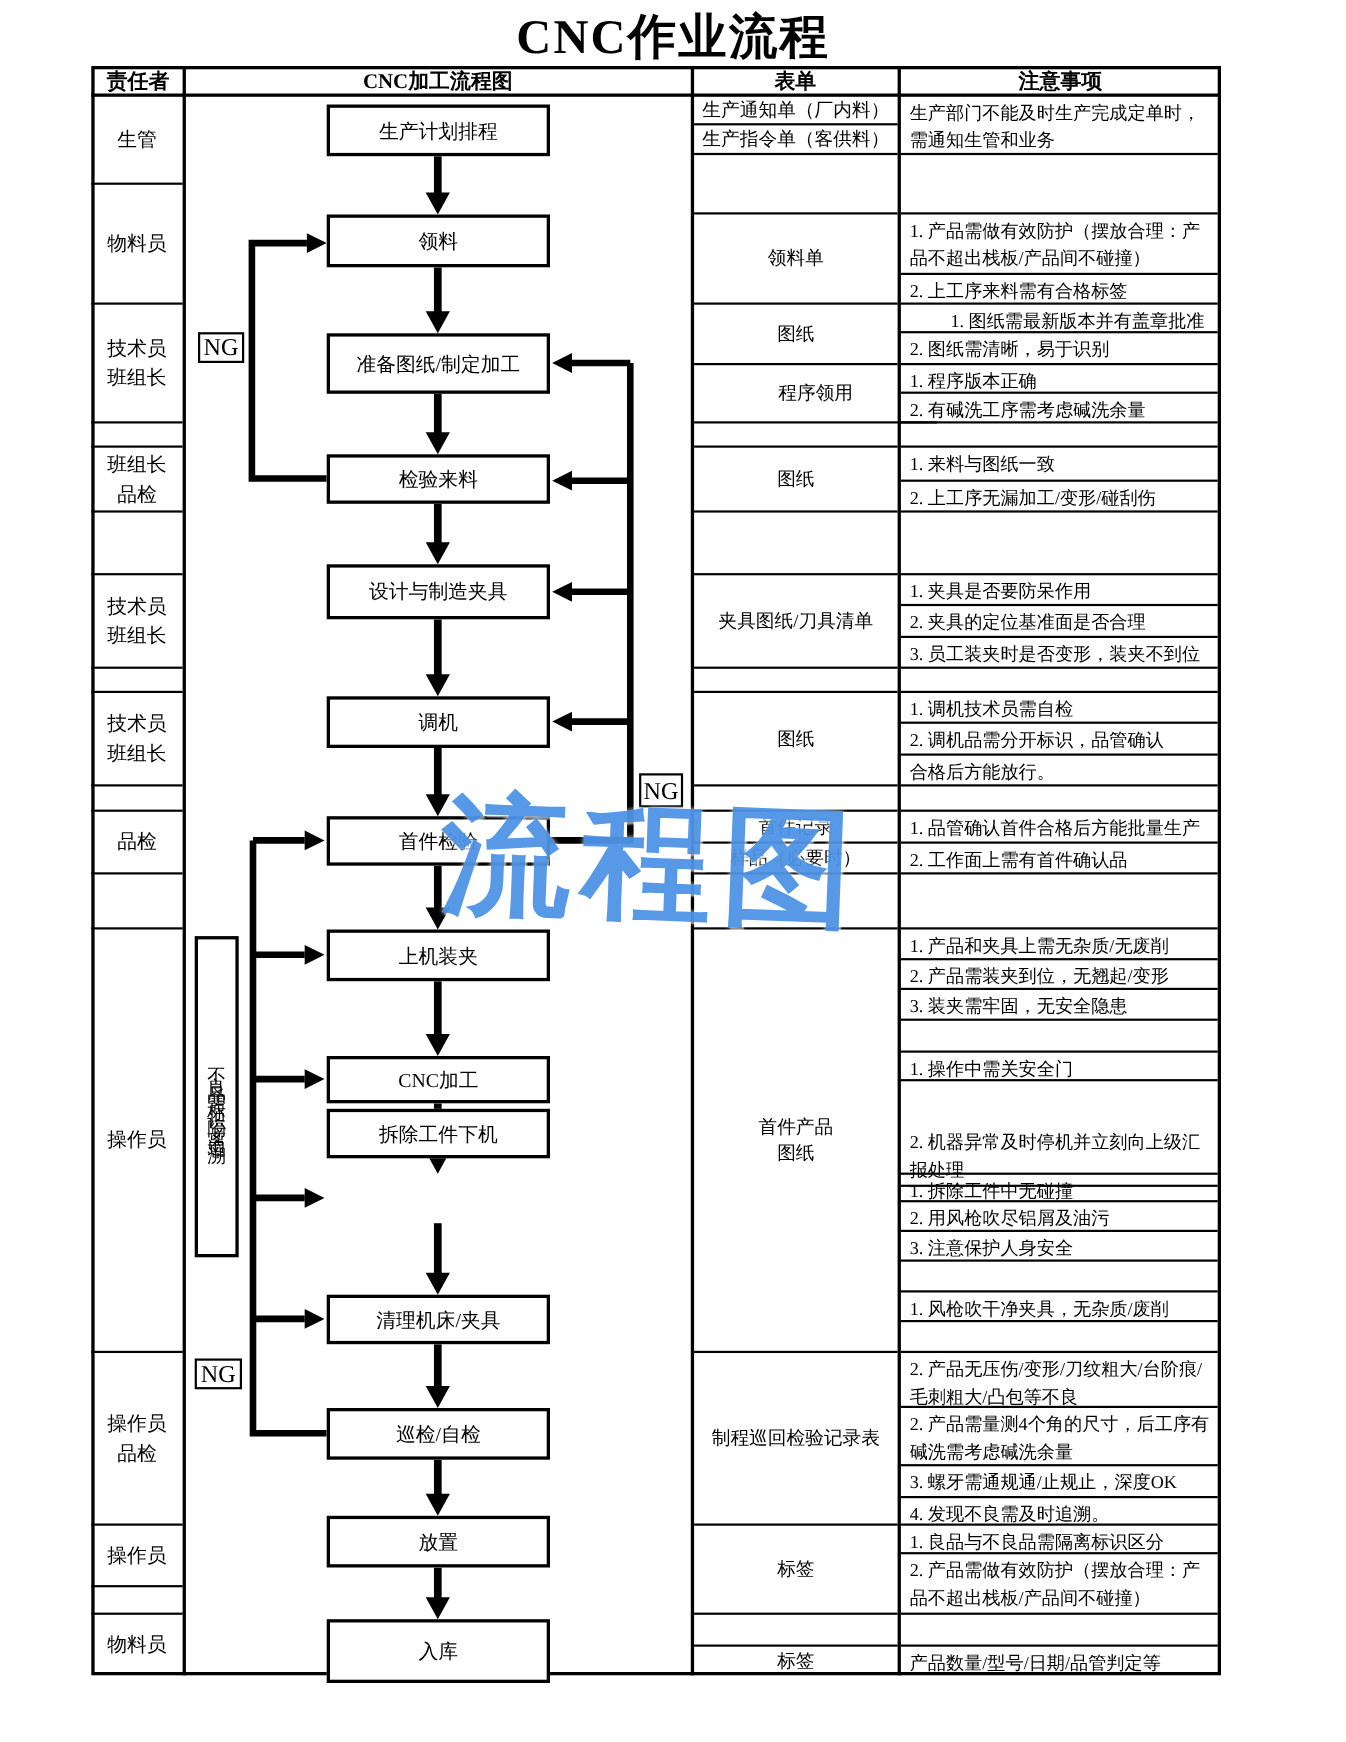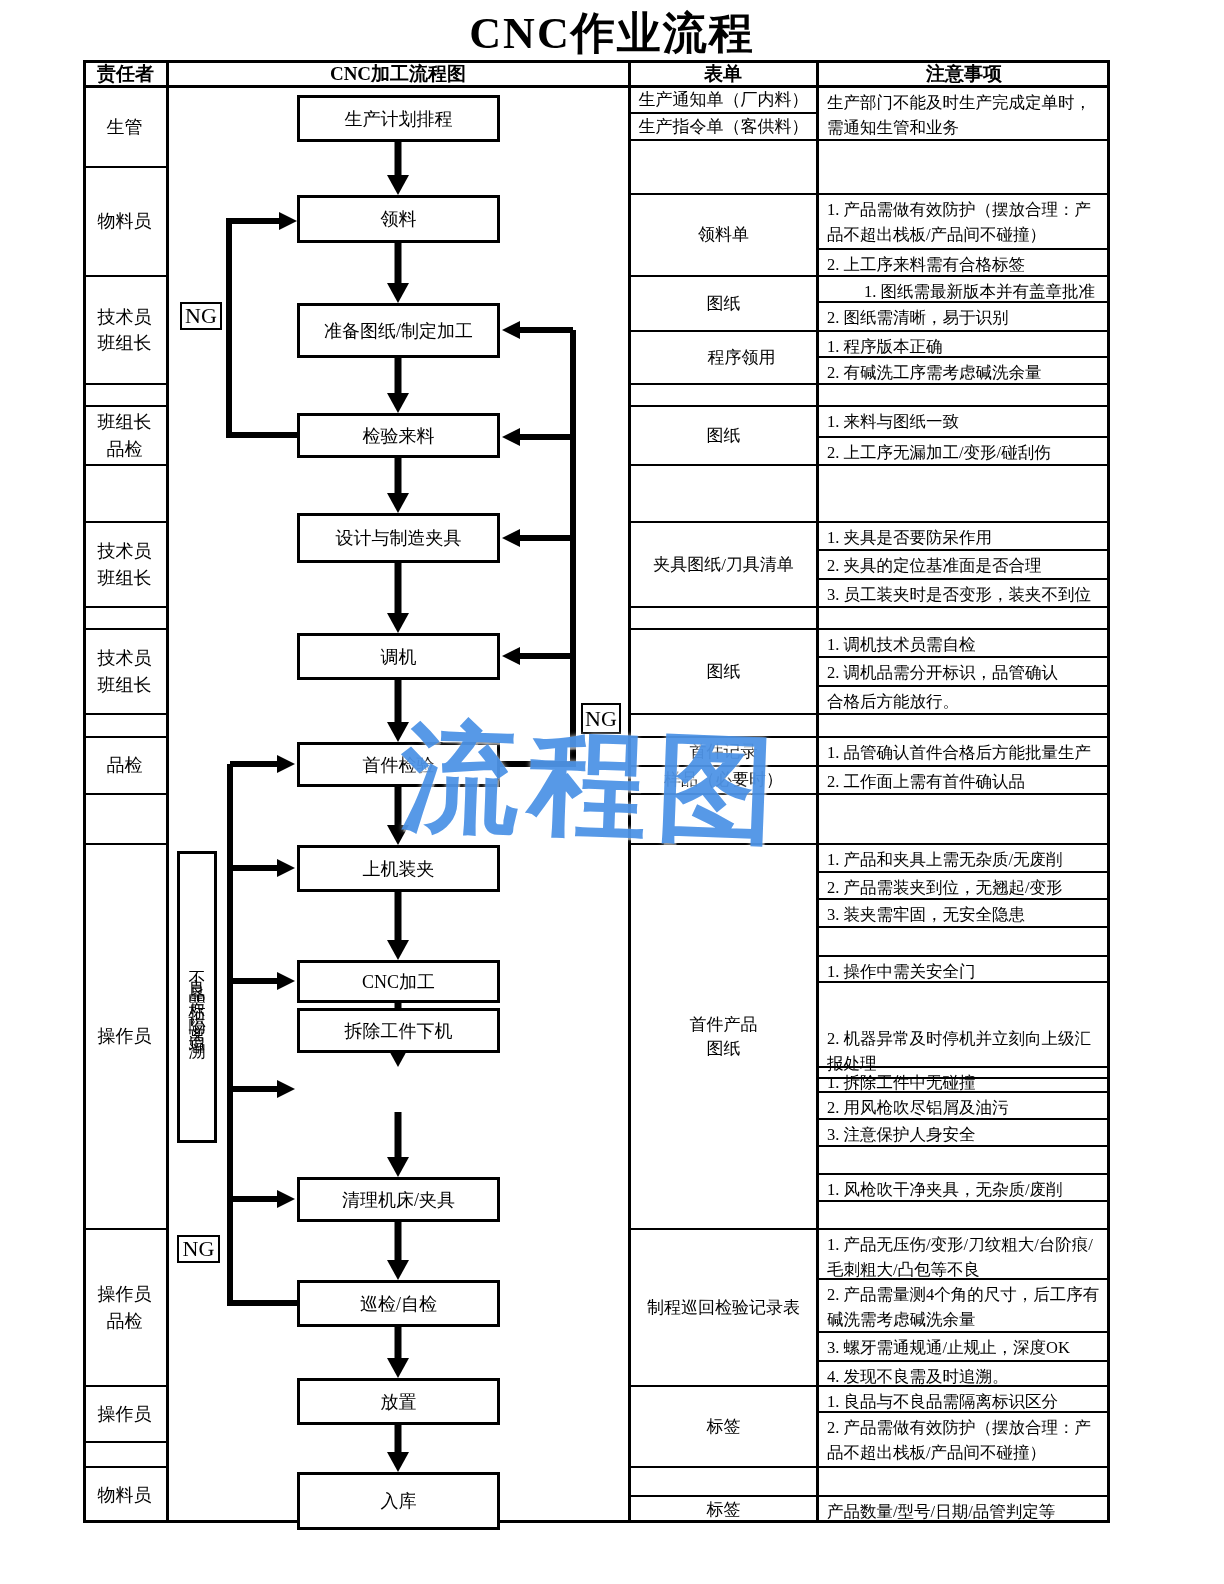--- a/index.html
+++ b/index.html
@@ -123,21 +123,21 @@
       <div class="abs cell note" style="left: 819px; width: 288px; top: 928px; height: 29px;"></div>
       <div class="abs cell note" style="left: 819px; width: 288px; top: 957px; height: 26px;">1. 操作中需关安全门</div>
       <div class="abs cell note" style="left: 819px; width: 288px; top: 983px; height: 55px; margin-top: 41px;">2. 机器异常及时停机并立刻向上级汇报处理</div>
       <div class="abs cell note" style="left: 819px; width: 288px; top: 1038px; height: 30px;"></div>
       <div class="abs cell note" style="left: 819px; width: 288px; top: 1068px; height: 25px;">1. 拆除工件中无碰撞</div>
       <div class="abs cell note" style="left: 819px; width: 288px; top: 1093px; height: 27px;">2. 用风枪吹尽铝屑及油污</div>
       <div class="abs cell note" style="left: 819px; width: 288px; top: 1120px; height: 27px;">3. 注意保护人身安全</div>
       <div class="abs cell note" style="left: 819px; width: 288px; top: 1147px; height: 28px;"></div>
       <div class="abs cell note" style="left: 819px; width: 288px; top: 1175px; height: 27px;">1. 风枪吹干净夹具，无杂质/废削</div>
       <div class="abs cell note" style="left: 819px; width: 288px; top: 1202px; height: 28px;"></div>
-      <div class="abs cell note" style="left: 819px; width: 288px; top: 1230px; height: 50px;">1. 产品无压伤/变形/刀纹粗大/台阶痕/毛刺粗大/凸包等不良</div>
+      <div class="abs cell note" style="left: 819px; width: 288px; top: 1230px; height: 50px;">2. 产品无压伤/变形/刀纹粗大/台阶痕/毛刺粗大/凸包等不良</div>
       <div class="abs cell note" style="left: 819px; width: 288px; top: 1280px; height: 53px;">2. 产品需量测4个角的尺寸，后工序有碱洗需考虑碱洗余量</div>
       <div class="abs cell note" style="left: 819px; width: 288px; top: 1333px; height: 29px;">3. 螺牙需通规通/止规止，深度OK</div>
       <div class="abs cell note" style="left: 819px; width: 288px; top: 1362px; height: 25px;">4. 发现不良需及时追溯。</div>
       <div class="abs cell note" style="left: 819px; width: 288px; top: 1387px; height: 26px;">1. 良品与不良品需隔离标识区分</div>
       <div class="abs cell note" style="left: 819px; width: 288px; top: 1413px; height: 55px;">2. 产品需做有效防护（摆放合理：产品不超出栈板/产品间不碰撞）</div>
       <div class="abs cell note" style="left: 819px; width: 288px; top: 1468px; height: 29px;"></div>
       <div class="abs cell note nb" style="left: 819px; width: 288px; top: 1497px; height: 26px;">产品数量/型号/日期/品管判定等</div>
     </div>
 
   <svg class="abs" id="flow-arrows" width="1224" height="1584">

